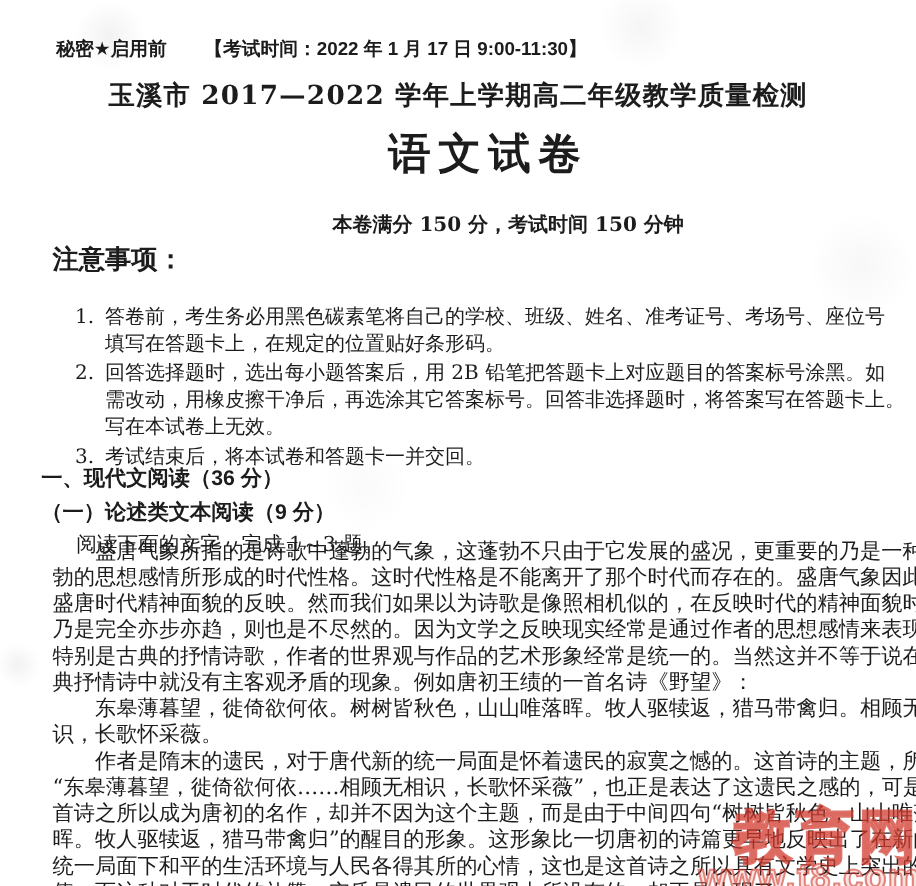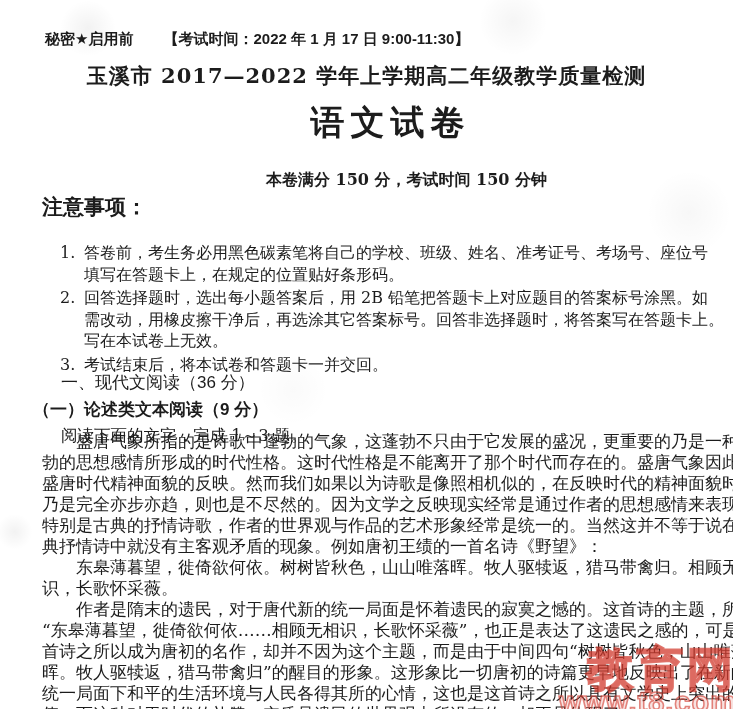--- a/index.html
+++ b/index.html
@@ -46,21 +46,21 @@
   .notice-heading{font-weight:bold;font-size:21px;margin-bottom:21px;}
   .notice-items{margin-left:18px;}
   .notice-item{display:flex;align-items:flex-start;margin-bottom:2px;}
   .notice-item .no{
     width:24px;flex:0 0 24px;font-size:16px;line-height:21.5px;
   }
   .notice-item .nlines{flex:1;}
   .nline{font-size:16px;line-height:21.5px;white-space:nowrap;}
 
   .section-head{position:absolute;left:33px;}
-  .part-heading{font-weight:normal;font-size:17px;white-space:nowrap;margin-left:28px;}
+  .part-heading{font-weight:bold;font-size:17px;white-space:nowrap;}
   .sub-heading{font-weight:bold;font-size:17px;margin-top:4px;white-space:nowrap;}
   .instruction{font-size:16.5px;margin-top:4px;margin-left:28px;white-space:nowrap;}
 
   .passage{position:absolute;top:431px;left:42px;width:672px;}
   .pline{font-size:17px;line-height:21px;white-space:nowrap;}
 
   .watermark{
     position:absolute;right:-4px;bottom:-8px;
     text-align:right;pointer-events:none;line-height:1;
   }

